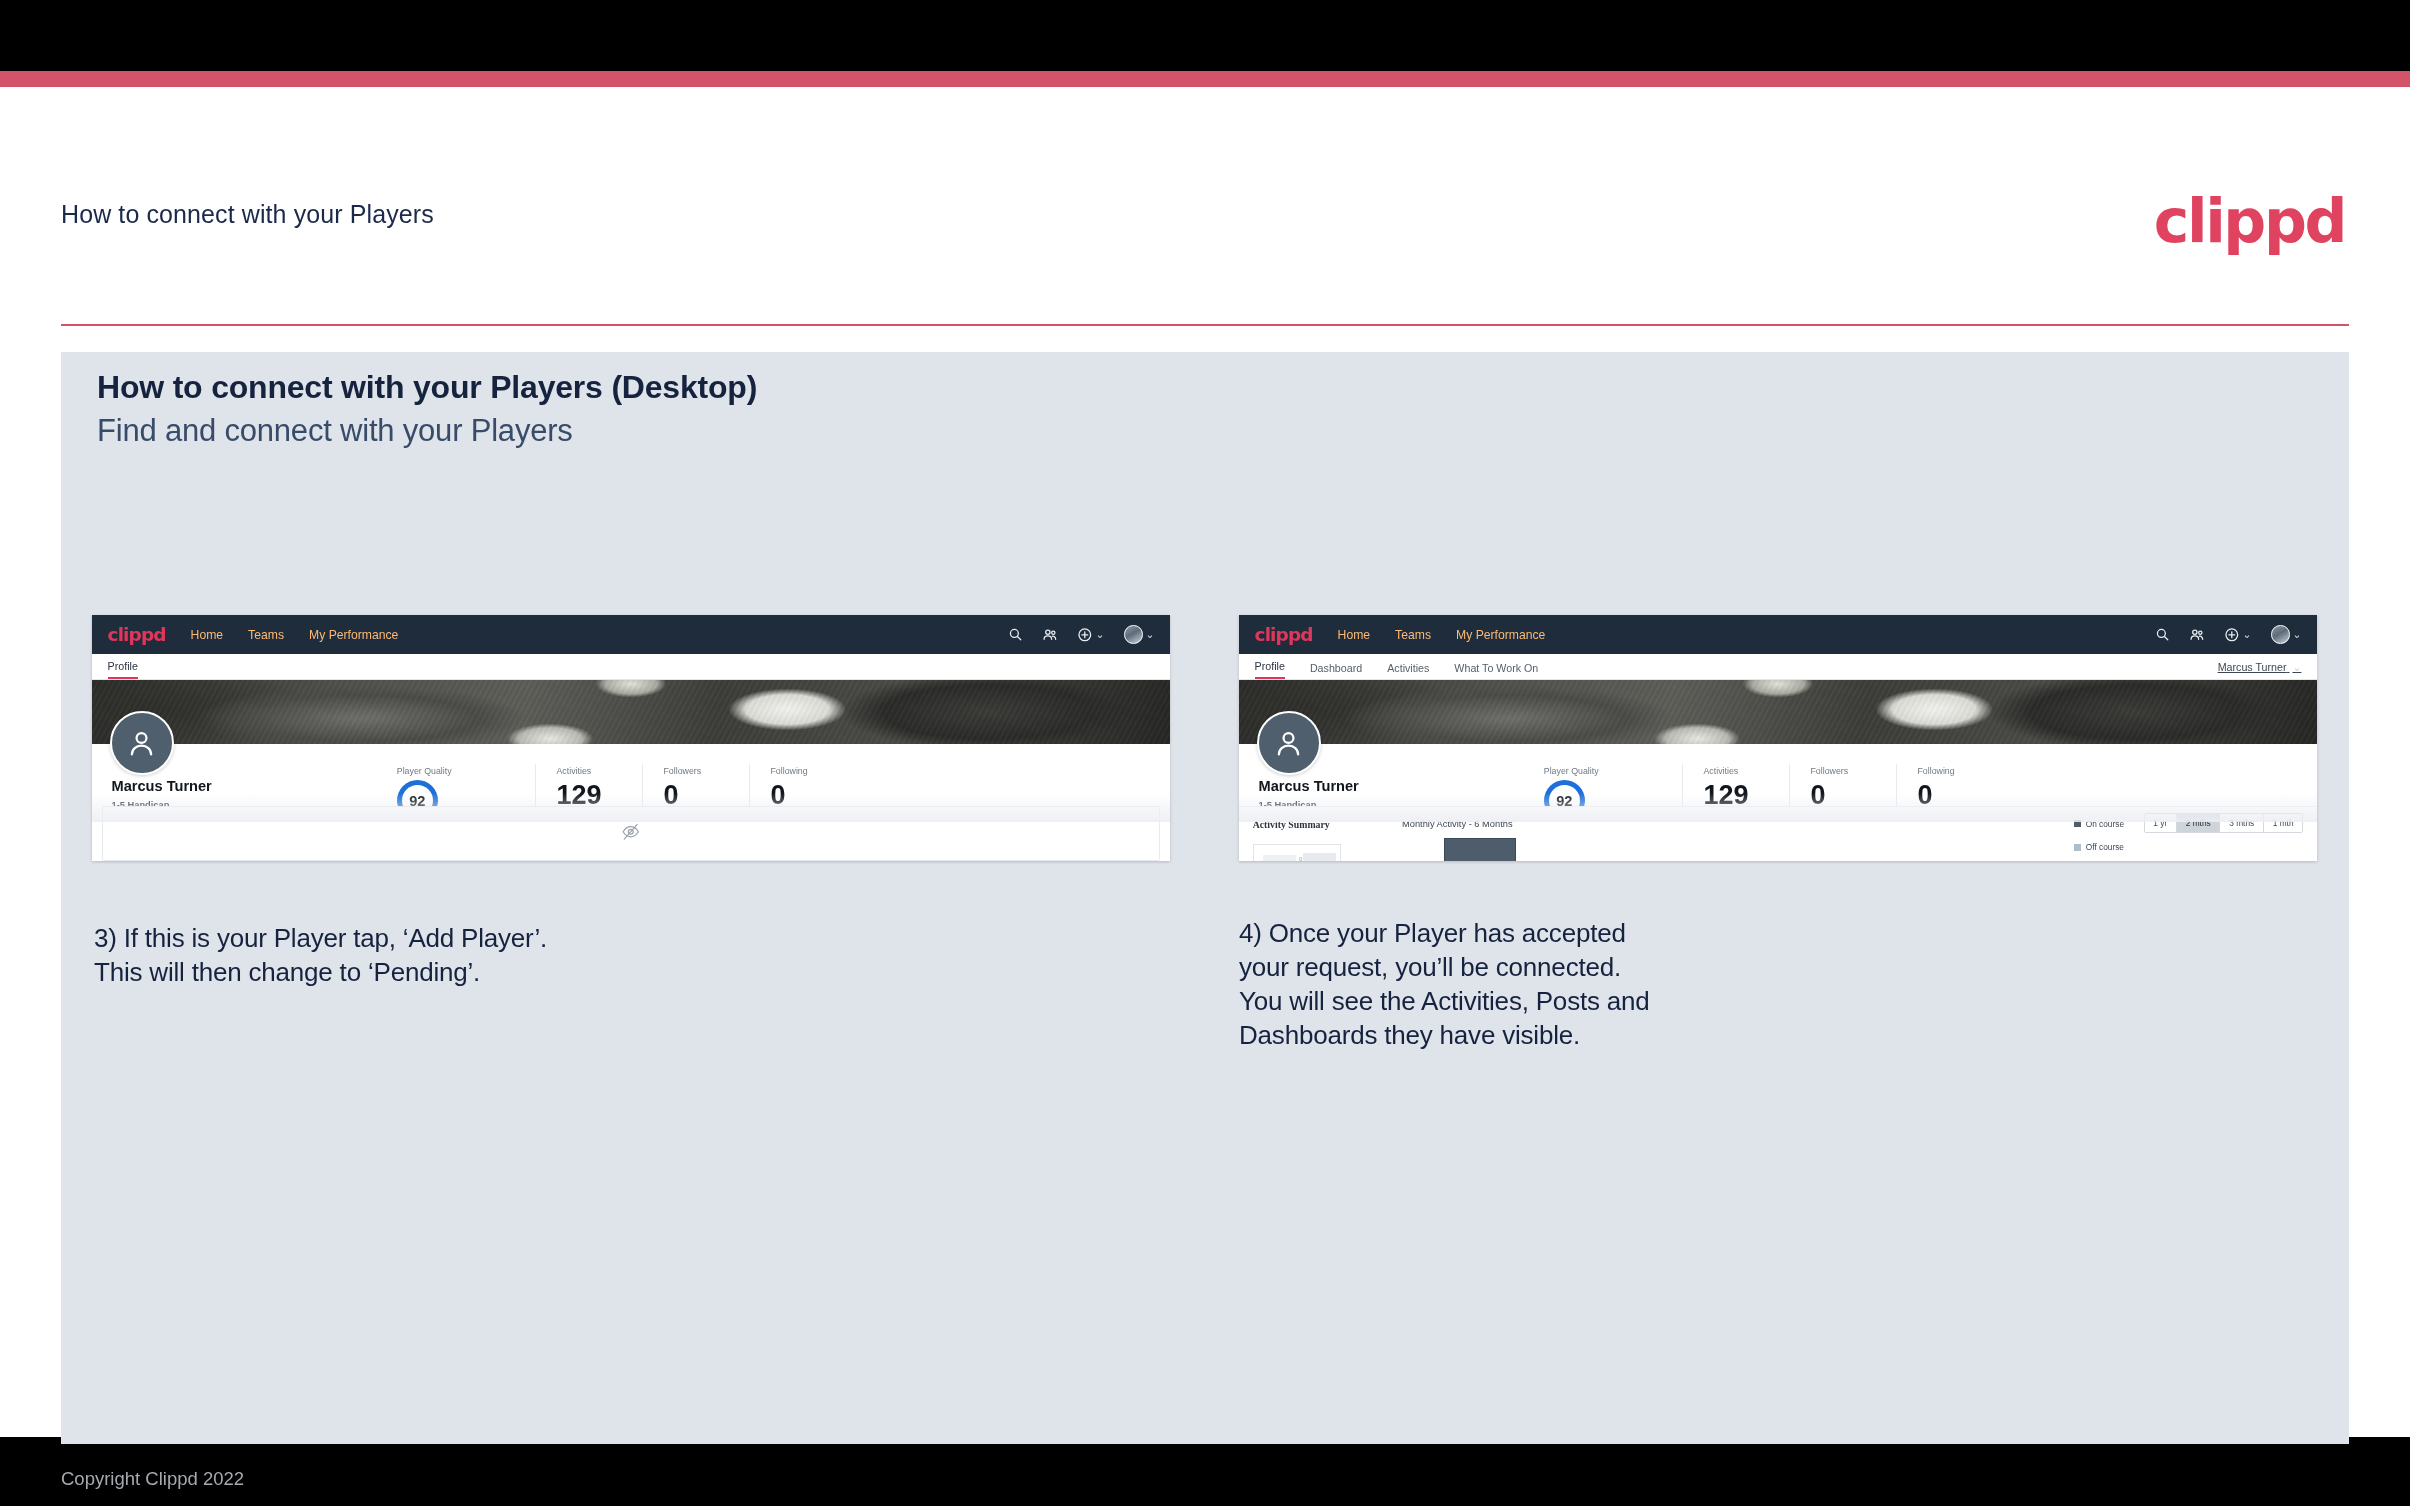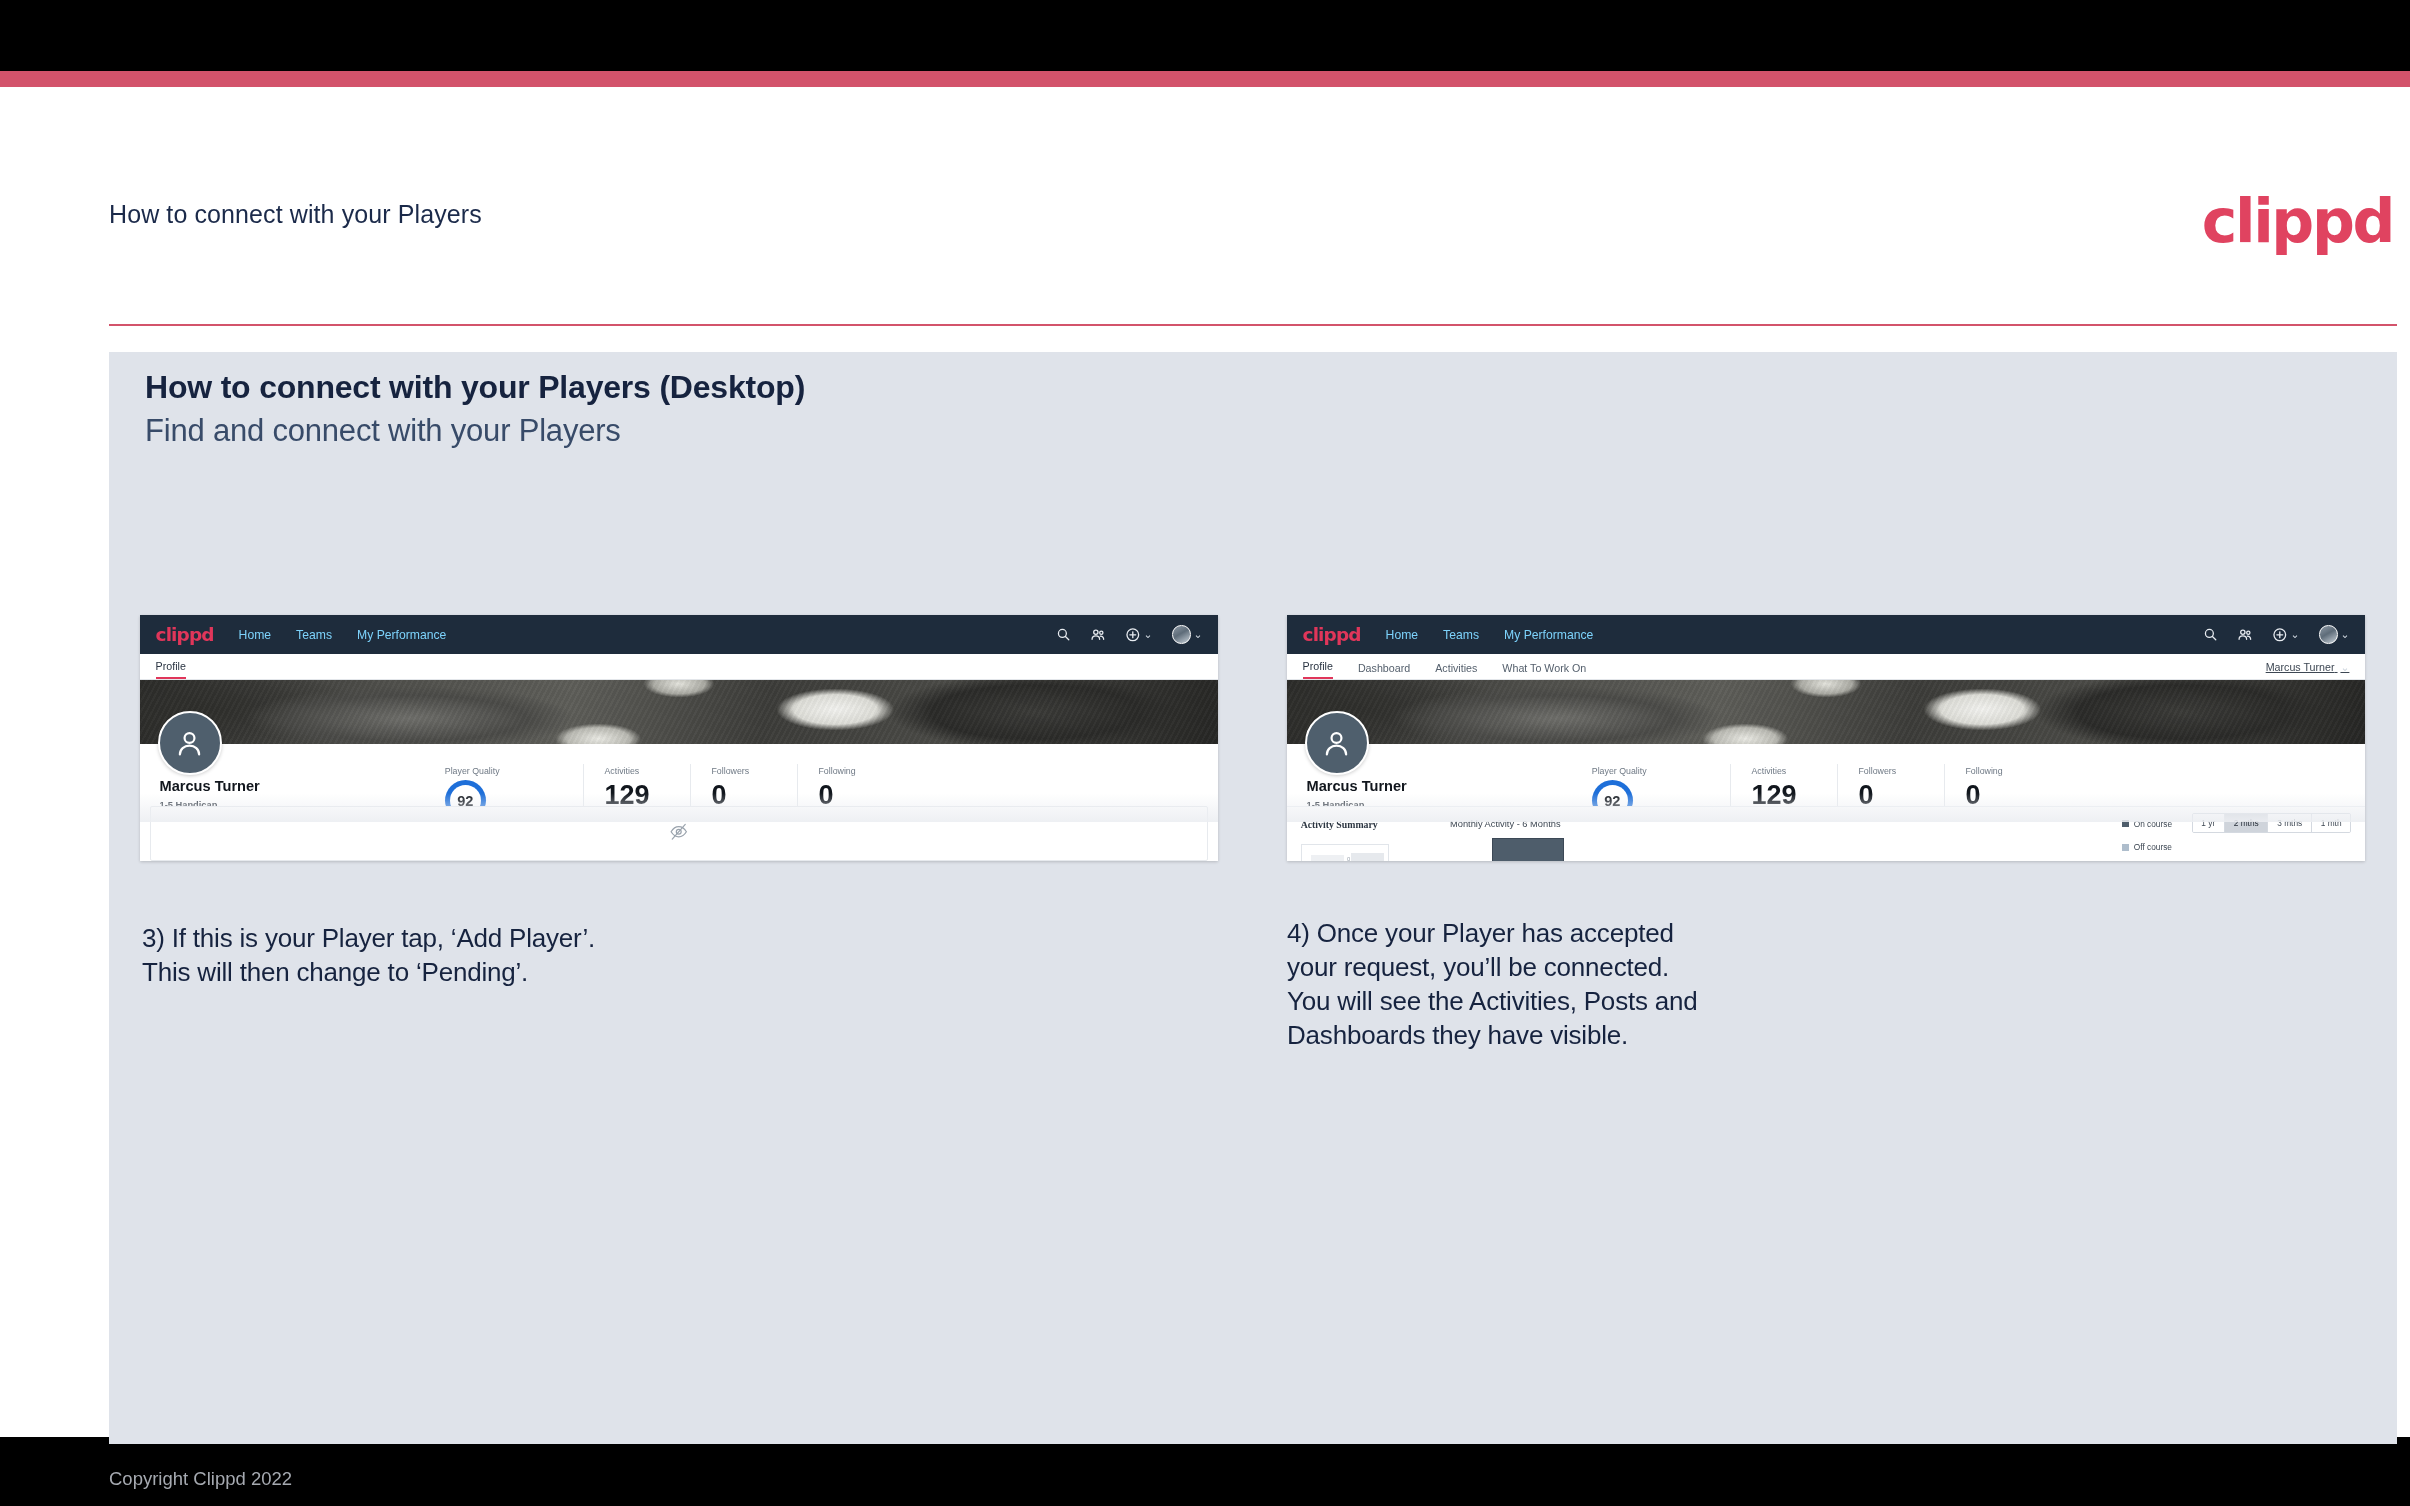--- a/index.html
+++ b/index.html
@@ -10,21 +10,21 @@
     overflow:hidden;
     position:relative;
   }
 
   
   .bar-top    { position:absolute; left:0; top:0;    width:2411px; height:71px;  background:#000; }
   .bar-pink   { position:absolute; left:0; top:71px; width:2411px; height:15.6px;  background:#d3536b; }
   .bar-bottom { position:absolute; left:0; top:1437px; width:2411px; height:70px; background:#000; }
 
   
-  .slide { position:absolute; left:0; top:87px; width:1995px; height:1350px; background:#fff;margin-left:48px; }
+  .slide { position:absolute; left:0; top:87px; width:1995px; height:1350px; background:#fff; }
 
   
   .hdr { position:absolute; left:0; top:0; width:2411px; height:147px; }
   .hdr-title {
     position:absolute; left:61px; top:127px; transform:translateY(-50%);
     font-size:25px; color:#1b2a4a; letter-spacing:0.1px;
   }
   .hdr-rule { position:absolute; left:61px; top:237px; width:2288px; height:2px; background:#d3536b; }
 
   
@@ -63,21 +63,21 @@
   
   .navbar {
     height:39px; background:#1e2c3c; display:flex; align-items:center;
     padding:0 15.6px; position:relative;
   }
   .nav-logo {
     font-family:"DejaVu Sans", sans-serif;
     font-size:18.5px; font-weight:700; color:#e0365a; letter-spacing:-0.9px;
     margin-right:25px;
   }
-  .nav-link { font-size:12.2px; color:#7dd3fc; margin-right:25px; white-space:nowrap; }
+  .nav-link { font-size:12.2px; color:#fdba74; margin-right:25px; white-space:nowrap; }
   .nav-right { margin-left:auto; display:flex; align-items:center; gap:19.5px; }
   .nav-ico { display:block; }
   .nav-ico svg { display:block; }
   .chev { font-size:10.7px; color:#cfd6de; margin-left:2.9px; }
   .plus-grp, .ava-grp { display:flex; align-items:center; }
   .avatar-sm {
     width:18.5px; height:18.5px; border-radius:50%;
     background:linear-gradient(150deg,#8e9aa6 0%,#5e6c79 45%,#c9d2da 100%);
     border:1.5px solid #fff;
   }

